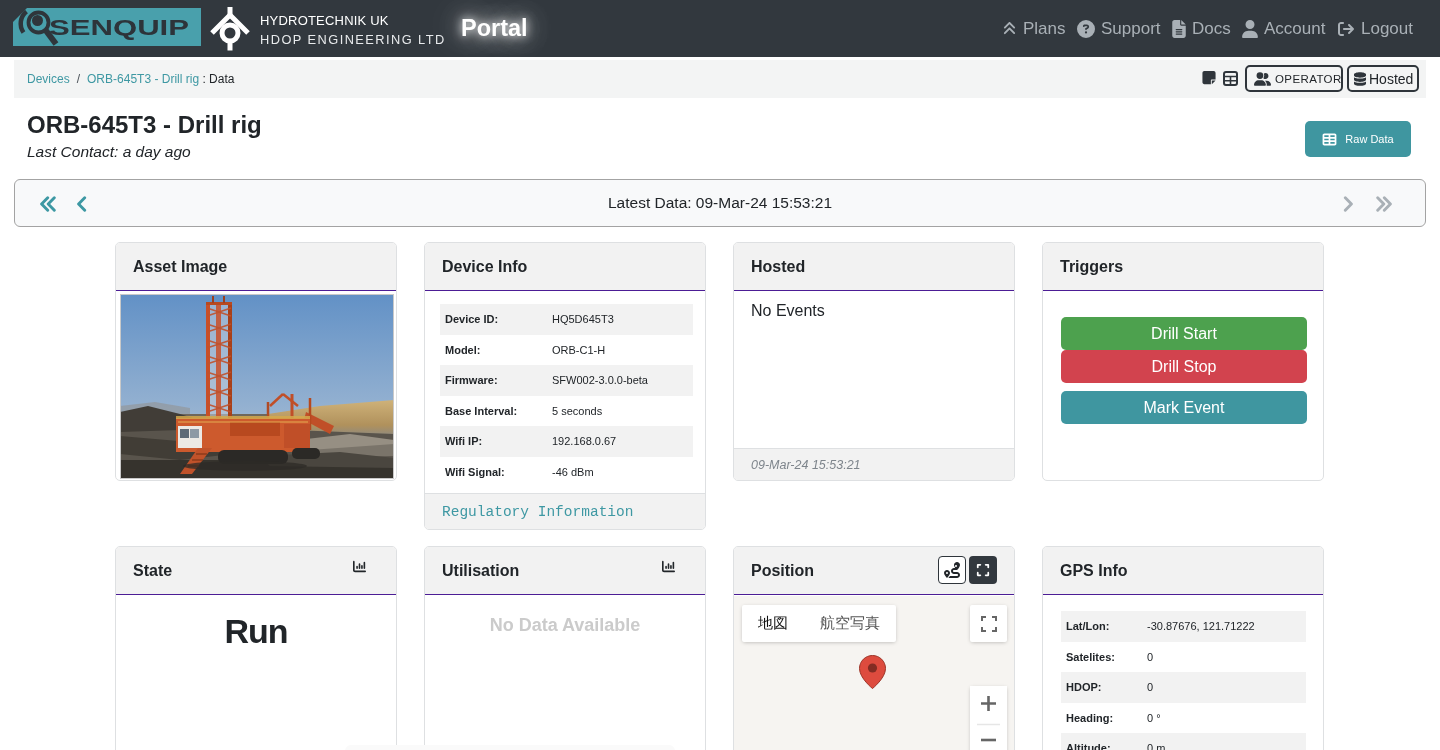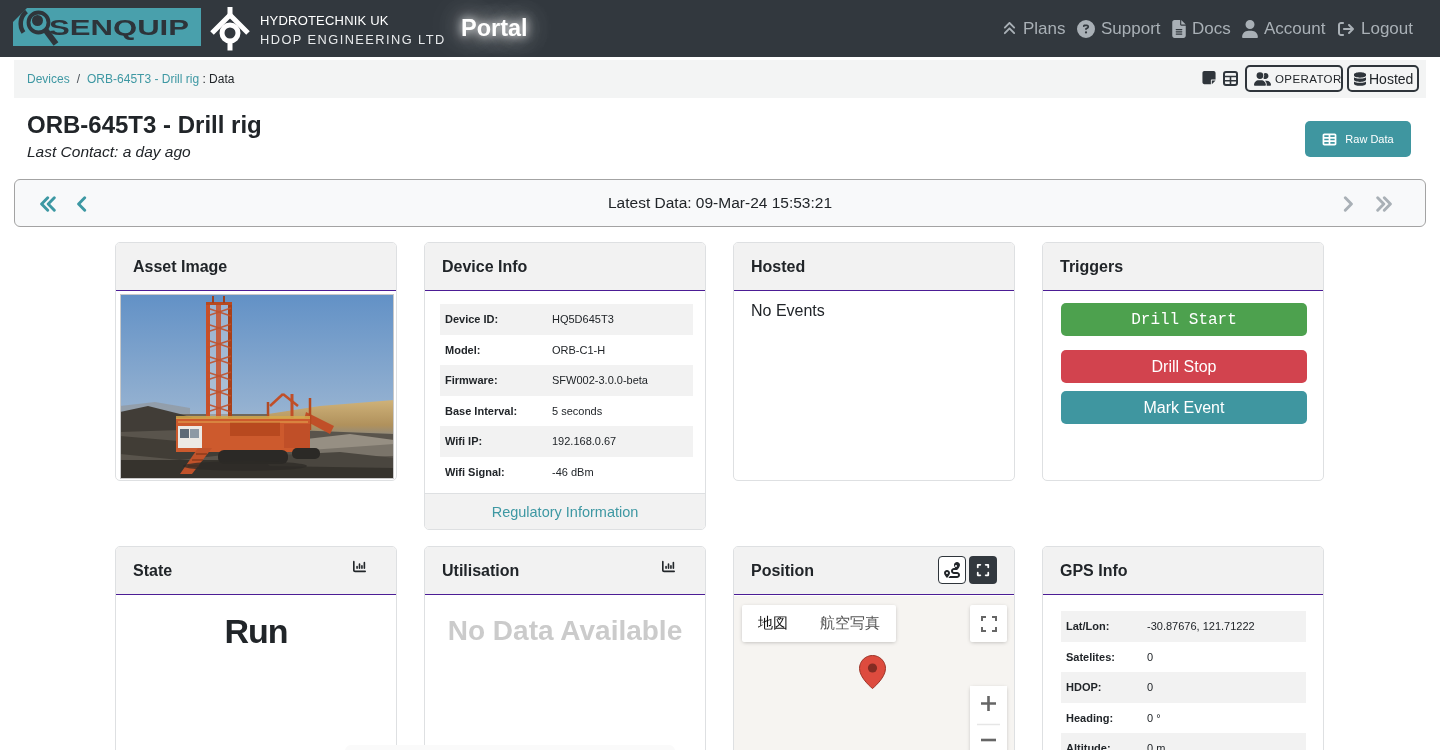--- a/index.html
+++ b/index.html
@@ -285,54 +285,57 @@
       </div>
     <div class="trow odd">
         <b>Wifi IP:</b>
         <span>192.168.0.67</span>
       </div>
     <div class="trow">
         <b>Wifi Signal:</b>
         <span>-46 dBm</span>
       </div>
   </div>
-  <div class="card-f" style="height:36px; display:flex; align-items:center; justify-content:center; padding:0 17px;">
+  <div class="card-f" style="height:36px; display:flex; align-items:center; justify-content:flex-start; padding:0 17px;font-family:Liberation Mono, monospace;">
     <span style="color:#3e98a3; font-size:14.5px;">Regulatory Information</span>
   </div>
 </div>
 
 <div class="card c3 r1">
   <div class="card-h">Hosted</div>
   <div class="abs" style="left:17px; top:59px; font-size:16px;">No Events</div>
+  <div class="card-f" style="height:32px; display:flex; align-items:center; padding:0 17px;">
+    <span style="color:#7e858c; font-size:12.5px; font-style:italic;">09-Mar-24 15:53:21</span>
+  </div>
 </div>
 
 <div class="card c4 r1">
   <div class="card-h">Triggers</div>
-  <div class="tbtn" style="top:60px; background:#4da14e;font-family:Liberation Mono, monospace;">Drill Start</div>
+  <div class="tbtn" style="top:74px; background:#4da14e;">Drill Start</div>
   <div class="tbtn" style="top:107px; background:#d2434e;">Drill Stop</div>
   <div class="tbtn" style="top:148px; background:#3f96a0;">Mark Event</div>
 </div>
 
 <div class="card c1 r2">
   <div class="card-h">State</div>
   <svg class="abs" style="right:30px; top:13px;" width="13" height="13" viewBox="0 0 512 512" fill="#212529">
       <path d="M32 32c17.7 0 32 14.3 32 32V400c0 8.8 7.2 16 16 16H480c17.7 0 32 14.3 32 32s-14.3 32-32 32H80c-44.2 0-80-35.8-80-80V64C0 46.3 14.3 32 32 32zM160 224c17.7 0 32 14.3 32 32v64c0 17.7-14.3 32-32 32s-32-14.3-32-32V256c0-17.7 14.3-32 32-32zm128-64V320c0 17.7-14.3 32-32 32s-32-14.3-32-32V160c0-17.7 14.3-32 32-32s32 14.3 32 32zm64 32c17.7 0 32 14.3 32 32V320c0 17.7-14.3 32-32 32s-32-14.3-32-32V224c0-17.7 14.3-32 32-32zM480 96V320c0 17.7-14.3 32-32 32s-32-14.3-32-32V96c0-17.7 14.3-32 32-32s32 14.3 32 32z"></path>
     </svg>
   <div class="abs" style="left:0; top:65px; width:280px; text-align:center;">
     <span style="font-size:34px; font-weight:bold; letter-spacing:-1px;">Run</span>
   </div>
 </div>
 
 <div class="card c2 r2">
   <div class="card-h">Utilisation</div>
   <svg class="abs" style="right:30px; top:13px;" width="13" height="13" viewBox="0 0 512 512" fill="#212529">
       <path d="M32 32c17.7 0 32 14.3 32 32V400c0 8.8 7.2 16 16 16H480c17.7 0 32 14.3 32 32s-14.3 32-32 32H80c-44.2 0-80-35.8-80-80V64C0 46.3 14.3 32 32 32zM160 224c17.7 0 32 14.3 32 32v64c0 17.7-14.3 32-32 32s-32-14.3-32-32V256c0-17.7 14.3-32 32-32zm128-64V320c0 17.7-14.3 32-32 32s-32-14.3-32-32V160c0-17.7 14.3-32 32-32s32 14.3 32 32zm64 32c17.7 0 32 14.3 32 32V320c0 17.7-14.3 32-32 32s-32-14.3-32-32V224c0-17.7 14.3-32 32-32zM480 96V320c0 17.7-14.3 32-32 32s-32-14.3-32-32V96c0-17.7 14.3-32 32-32s32 14.3 32 32z"></path>
     </svg>
   <div class="abs" style="left:0; top:68px; width:280px; text-align:center;">
-    <span style="font-size:28px; font-weight:bold; color:#cbcbcb;margin-top:12px;">No Data Available</span>
+    <span style="font-size:18px; font-weight:bold; color:#cbcbcb;margin-top:12px;">No Data Available</span>
   </div>
 </div>
 
 <div class="card c3 r2">
   <div class="card-h">Position</div>
   <div class="abs" style="left:204px; top:9px; display:flex; gap:3px;">
     <div style="width:28px; height:28px; border:1px solid #2f353b; border-radius:4px; background:#fff; display:flex; align-items:center; justify-content:center;">
       <svg width="16" height="16" viewBox="0 0 512 512" fill="#212529">
           <path d="M512 96c0 50.2-59.1 125.1-84.6 155c-3.8 4.4-9.4 6.1-14.5 5H320c-17.7 0-32 14.3-32 32s14.3 32 32 32h96c53 0 96 43 96 96s-43 96-96 96H139.6c8.7-9.9 19.3-22.6 30-36.8c6.3-8.4 12.8-17.6 19-27.2H416c17.7 0 32-14.3 32-32s-14.3-32-32-32H320c-53 0-96-43-96-96s43-96 96-96h39.8c-21-31.5-39.8-67.7-39.8-96c0-53 43-96 96-96s96 43 96 96zM117.1 489.1c-3.8 4.3-7.2 8.1-10.1 11.3l-1.8 2-.2-.2c-6 4.6-14.6 4-20-1.8C59.8 473 0 403.5 0 352c0-53 43-96 96-96s96 43 96 96c0 30.6-21.1 67.1-43.5 97.1c-10.7 14.3-21.3 27-30 36.8l-1.4 3.2zM128 352a32 32 0 1 0 -64 0 32 32 0 1 0 64 0zm288-224a32 32 0 1 0 -64 0 32 32 0 1 0 64 0z"></path>
         </svg>

